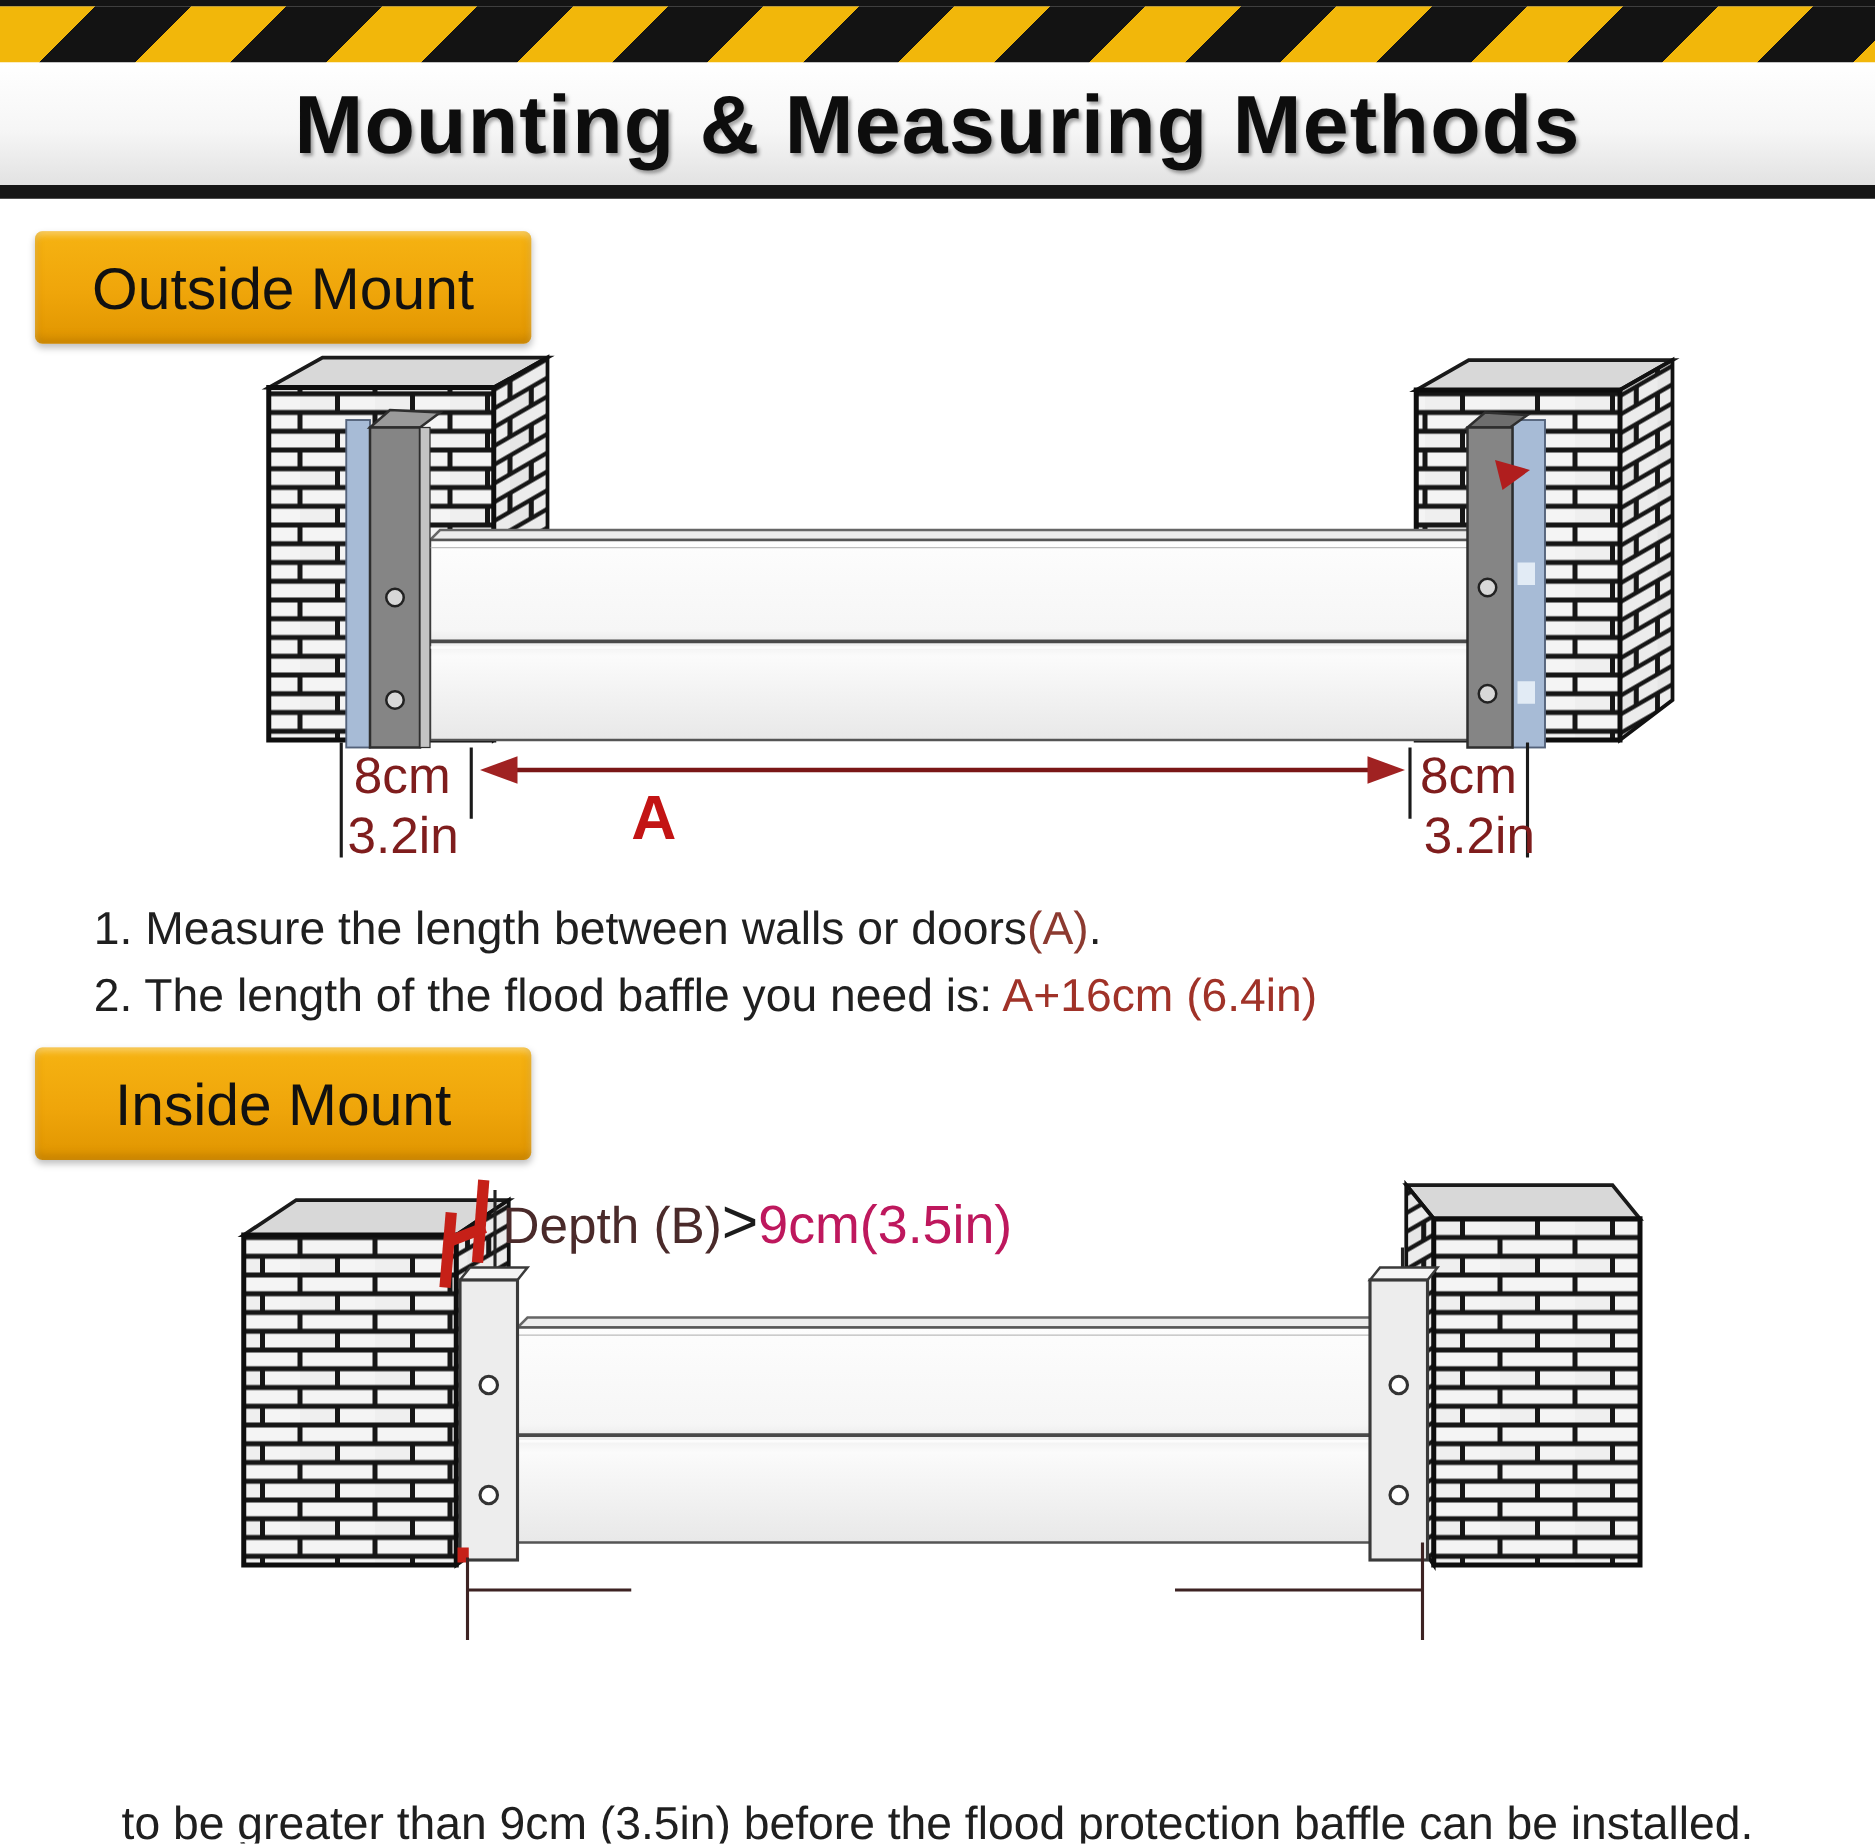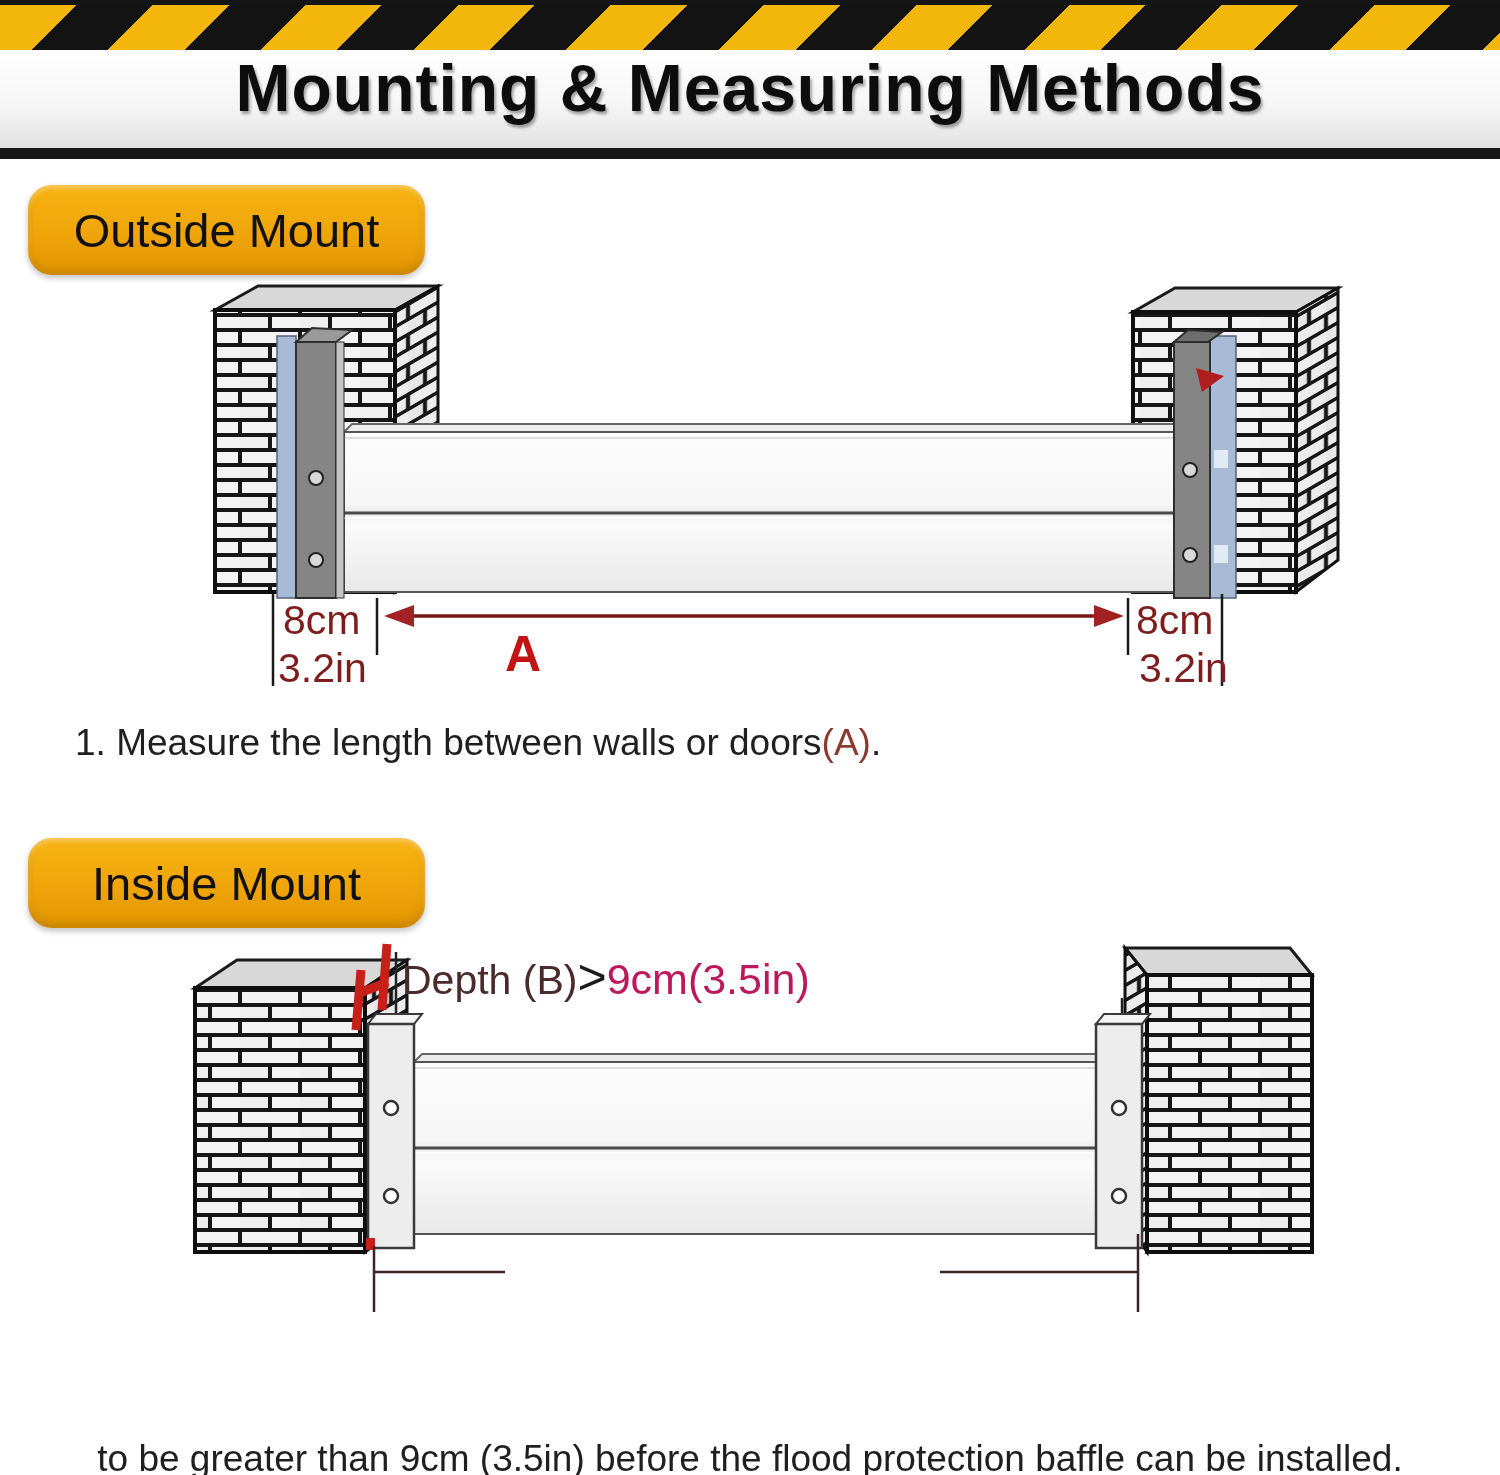--- a/index.html
+++ b/index.html
@@ -9,30 +9,30 @@
   }
   
   .hazard{
     position:absolute;left:0;top:0;width:1500px;height:50px;
     border-top:5px solid #141414;box-sizing:border-box;
     background:repeating-linear-gradient(135deg,#F2B70A 0 54px,#131313 54px 108px);
   }
   .titleband{
     position:absolute;left:0;top:50px;width:1500px;height:98px;
     background:linear-gradient(180deg,#ffffff 0%,#f6f6f6 55%,#e2e2e2 100%);
-    display:flex;align-items:flex-start;justify-content:center;
+    display:flex;align-items:center;justify-content:center;
   }
   .titleband .title{
     font-size:66px;font-weight:bold;color:#0d0d0d;letter-spacing:1px;
     text-shadow:2px 3px 3px rgba(0,0,0,0.35);
   }
   .blackbar{position:absolute;left:0;top:148px;width:1500px;height:11px;background:#161616;}
   
   .badge{
-    position:absolute;left:28px;width:397px;height:90px;border-radius:24px;
+    position:absolute;left:28px;width:397px;height:90px;border-radius:6px;
     background:linear-gradient(180deg,#F6B312 0%,#EFA50A 55%,#E09500 100%);
     box-shadow:0 3px 6px rgba(0,0,0,0.25), inset 0 -4px 8px rgba(150,95,0,0.35), inset 0 3px 5px rgba(255,230,160,0.6);
     display:flex;align-items:center;justify-content:center;
     font-size:47px;color:#111;
   }
   .badge.outside{top:185px;}
   .badge.inside{top:838px;}
   
   .diagram{position:absolute;left:0;}
   
@@ -150,20 +150,21 @@
 
   <div class="ovl meas" style="left:283px;top:597px">8cm</div>
   <div class="ovl meas" style="left:278px;top:645px">3.2in</div>
   <div class="ovl arrowlabel" style="left:505px;top:625px">
       <span class="bigA">A</span>
     </div>
   <div class="ovl meas" style="left:1136px;top:597px">8cm</div>
   <div class="ovl meas" style="left:1139px;top:645px">3.2in</div>
 
   <div class="ovl instr" style="left:75px;top:722px"><span>1. Measure the length between walls or doors</span><span class="mar">(A)</span><span>.</span></div>
+  <div class="ovl instr" style="left:75px;top:776px"><span>2. The length of the flood baffle you need is: </span><span class="red">A+16cm (6.4in)</span></div>
 
   <svg class="diagram" style="top:935px" width="1500" height="385" viewBox="0 935 1500 385">
     <defs>
       <pattern id="brickB" width="60" height="30" patternUnits="userSpaceOnUse">
         <rect width="60" height="30" fill="#161616"></rect>
         <rect x="2" y="2" width="56" height="11" fill="#f4f4f4"></rect>
         <rect x="-28" y="17" width="56" height="11" fill="#efefef"></rect>
         <rect x="32" y="17" width="56" height="11" fill="#f4f4f4"></rect>
       </pattern>
       <pattern id="brickBS" width="34" height="30" patternUnits="userSpaceOnUse" patternTransform="skewY(-30)">

